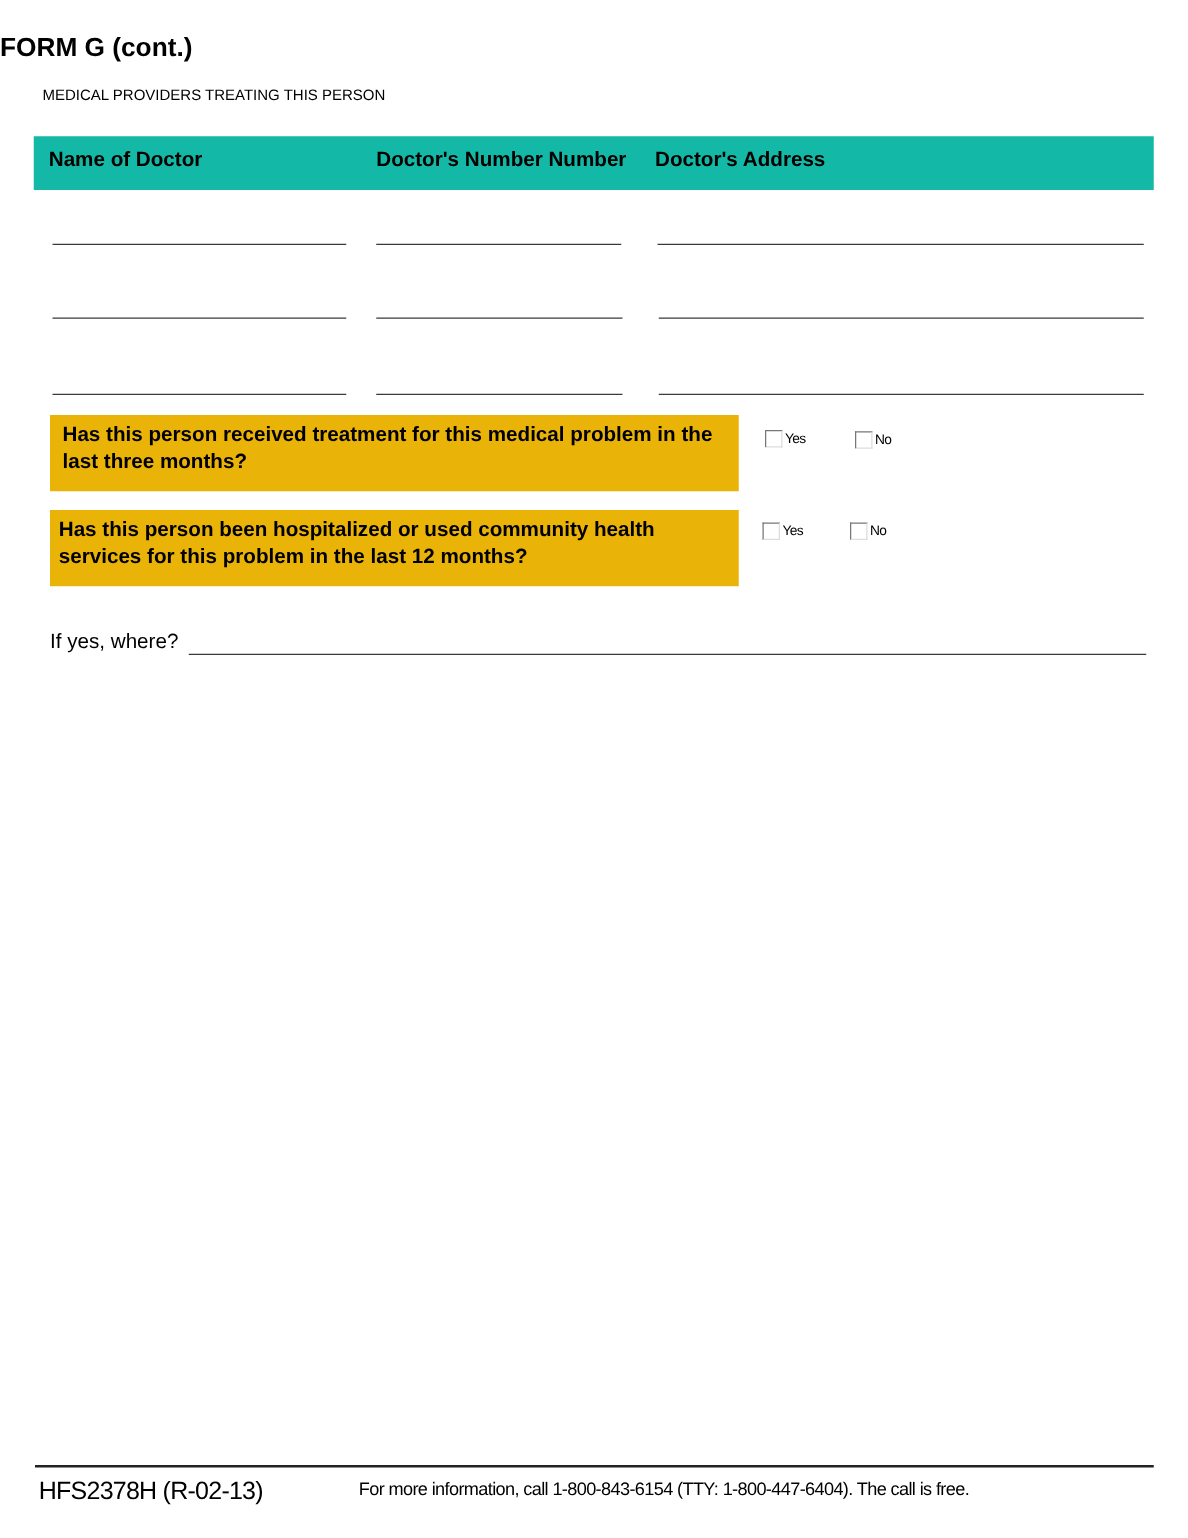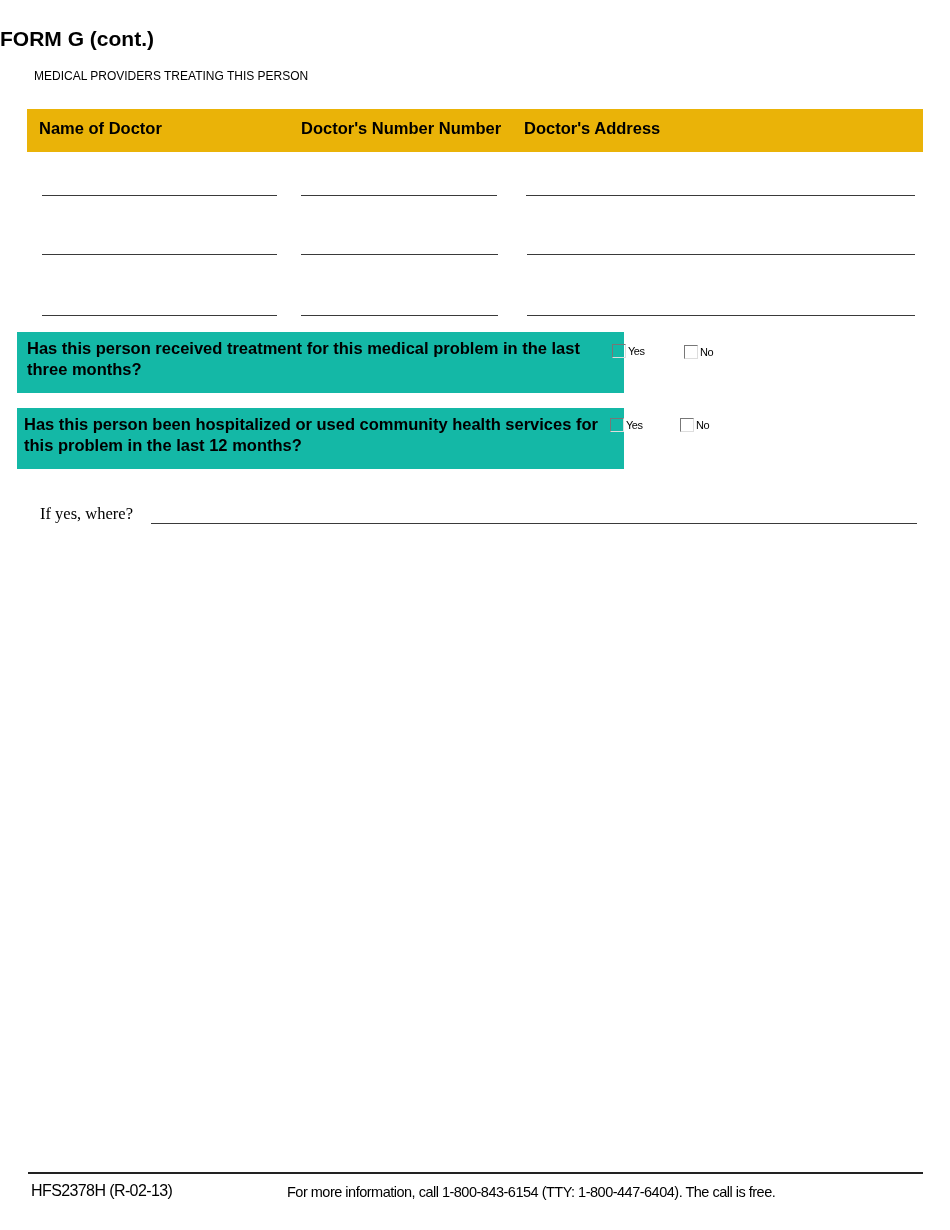--- a/index.html
+++ b/index.html
@@ -1,28 +1,28 @@
 <!DOCTYPE html>
 <html><head>
 <meta charset="utf-8">
 <style>
   html, body { margin:0; padding:0; background:#fff; }
   body { width:950px; height:1230px; position:relative; font-family:"Liberation Sans", sans-serif; color:#000; overflow:hidden; }
   .abs { position:absolute; }
   .title { left:0; width:950px; top:27px; text-align:left; font-size:21px; font-weight:bold; }
   .section { left:34px; top:69px; font-size:12px; font-weight:normal; }
-  .hdr { left:27px; top:109px; width:896px; height:43px; background:#eab308; }
+  .hdr { left:27px; top:109px; width:896px; height:43px; background:#14b8a6; }
   .hdr span { position:absolute; top:10px; font-size:16.5px; font-weight:bold; }
   .line { position:absolute; height:0; border-top:1.5px solid #3a3a3a; }
-  .qbox { position:absolute; left:17px; width:607px; background:#14b8a6; font-size:16.5px; font-weight:bold; line-height:21px; padding:6px 10px; box-sizing:border-box; }
+  .qbox { position:absolute; left:40px; width:551px; background:#eab308; font-size:16.5px; font-weight:bold; line-height:21px; padding:6px 10px; box-sizing:border-box; }
   .cb { position:absolute; display:flex; align-items:center; font-size:11px; letter-spacing:-0.5px; }
   .cb .box { width:14px; height:14px; border-top:1.5px solid #777; border-left:1.5px solid #777; border-right:1px solid #ddd; border-bottom:1px solid #ddd; box-sizing:border-box; margin-right:2px; }
-  .ifyes { left:40px; top:504px; font-size:16.5px;font-family:Liberation Serif, serif; }
+  .ifyes { left:40px; top:504px; font-size:16.5px; }
   .footer-line { left:28px; top:1172px; width:895px; border-top:2px solid #222; }
-  .f1 { left:31px; top:1182px; font-size:16px; letter-spacing:-0.6px; }
+  .f1 { left:31px; top:1182px; font-size:20px; letter-spacing:-0.6px; }
   .f2 { left:243px; top:1184px; font-size:14.5px; letter-spacing:-0.5px;margin-left:44px; }
   .f3 { left:835px; top:1241px; font-size:14.5px; letter-spacing:-0.5px; }
 </style>
 </head>
 <body>
 
 <div class="abs title">FORM G (cont.)</div>
 <div class="abs section">MEDICAL PROVIDERS TREATING THIS PERSON</div>
 
 <div class="abs hdr">

